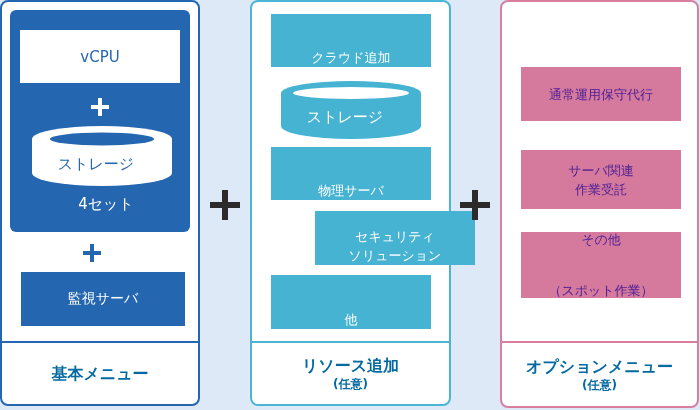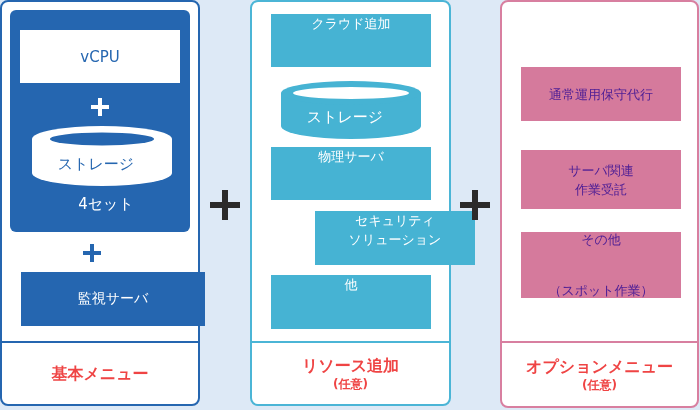--- a/index.html
+++ b/index.html
@@ -14,21 +14,21 @@
   .col1 { left:0; width:200px; border-color:#2566b0; }
   .col2 { left:250px; width:201px; border-color:#4bb5d6; }
   .col3 { left:500px; width:199px; border-color:#d87fa0; height:408px; }
   .divider { position:absolute; left:0; right:0; top:339px; height:2px; }
   .col1 .divider { background:#2566b0; }
   .col2 .divider { background:#4bb5d6; }
   .col3 .divider { background:#d87fa0; }
   .footer {
     position:absolute; left:0; right:0; top:341px; bottom:0;
     display:flex; flex-direction:column; align-items:center; justify-content:center;
-    color:#ef4444; font-weight:bold;
+    color:#0369a1; font-weight:bold;
   }
   .footer .title { font-size:16px; line-height:20px; }
   .footer .sub { font-size:12px; line-height:16px; }
 
   
   .panel {
     position:absolute; left:8px; top:8px; width:180px; height:222px;
     background:#2566b0; border-radius:6px;
   }
   .vcpu {
@@ -59,28 +59,28 @@
   .cyl svg { position:absolute; left:0; top:0; }
   .cyl .label {
     position:absolute; left:0; right:12px; text-align:center; font-size:15px;
   }
   .cyl1 { left:22px; top:115px; width:140px; height:62px; }
   .cyl1 .label { top:30px; color:#2566b0; }
   .sets {
     position:absolute; left:0; right:0; top:185px; text-align:center; color:#fff; font-size:15px;margin-left:12px;
   }
   .monitor {
-    position:absolute; left:19px; top:270px; width:184px; height:54px; background:#2566b0;
+    position:absolute; left:19px; top:270px; width:164px; height:54px; background:#2566b0;
     display:flex; align-items:center; justify-content:center; color:#fff; font-size:14px;
   }
 
   
   .cell2 {
     position:absolute; left:19px; width:160px; background:#46b3d3; color:#fff;
-    display:flex; flex-direction:column; align-items:center; justify-content:flex-start;
+    display:flex; flex-direction:column; align-items:center; justify-content:flex-end;
     font-size:13px; line-height:19px; text-align:center;
   }
   .cyl2 { left:29px; top:78px; width:140px; height:60px; }
   .cyl2 .label { top:28px; color:#fff; }
 
   
   .cell3 {
     position:absolute; left:19px; width:160px; background:#d57a9c; color:#4c1d95;
     display:flex; flex-direction:column; align-items:center; justify-content:center;
     font-size:13px; line-height:19px; text-align:center;

